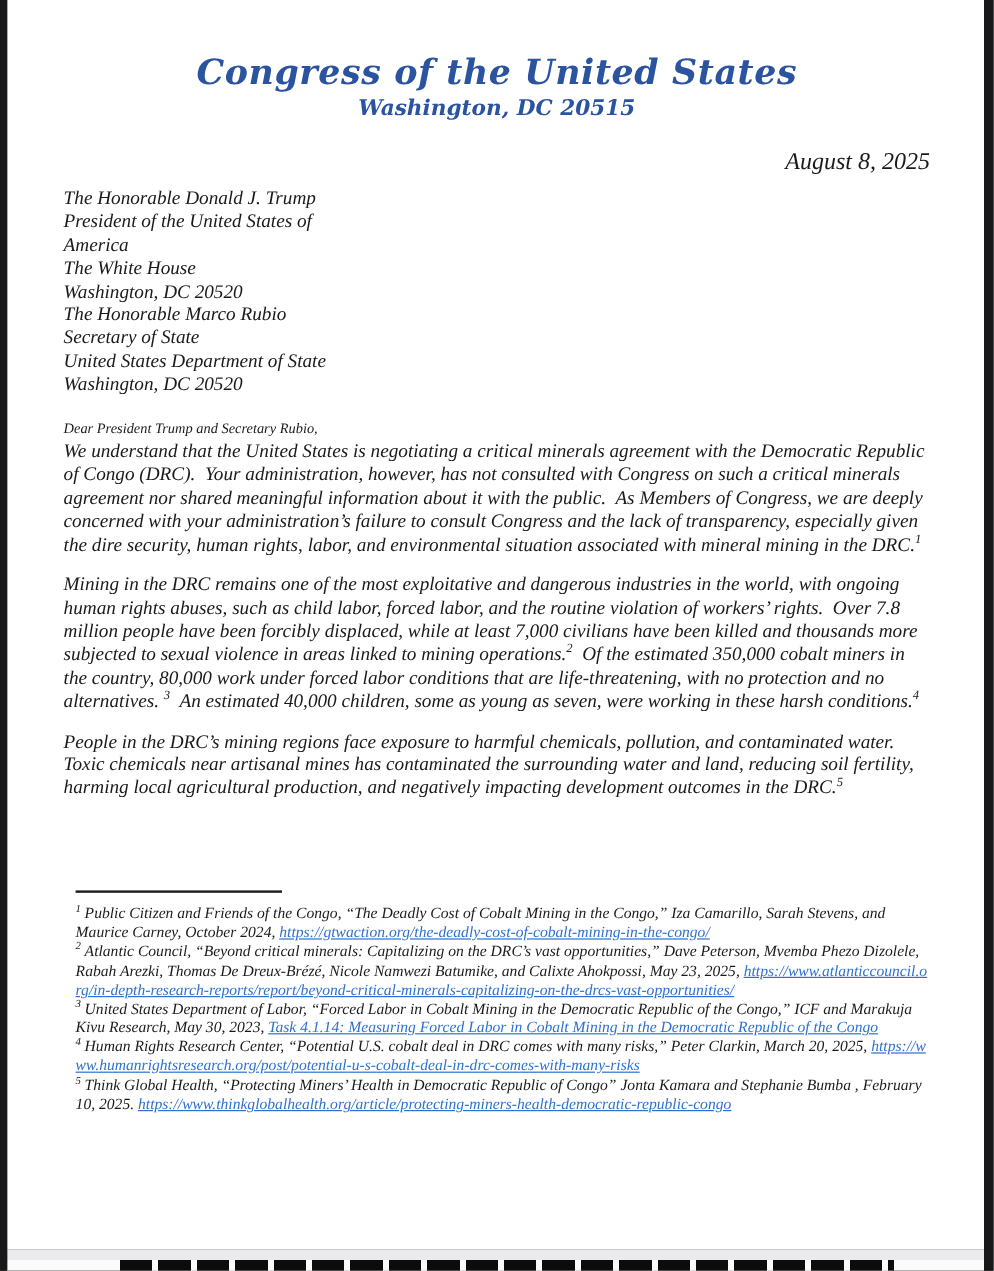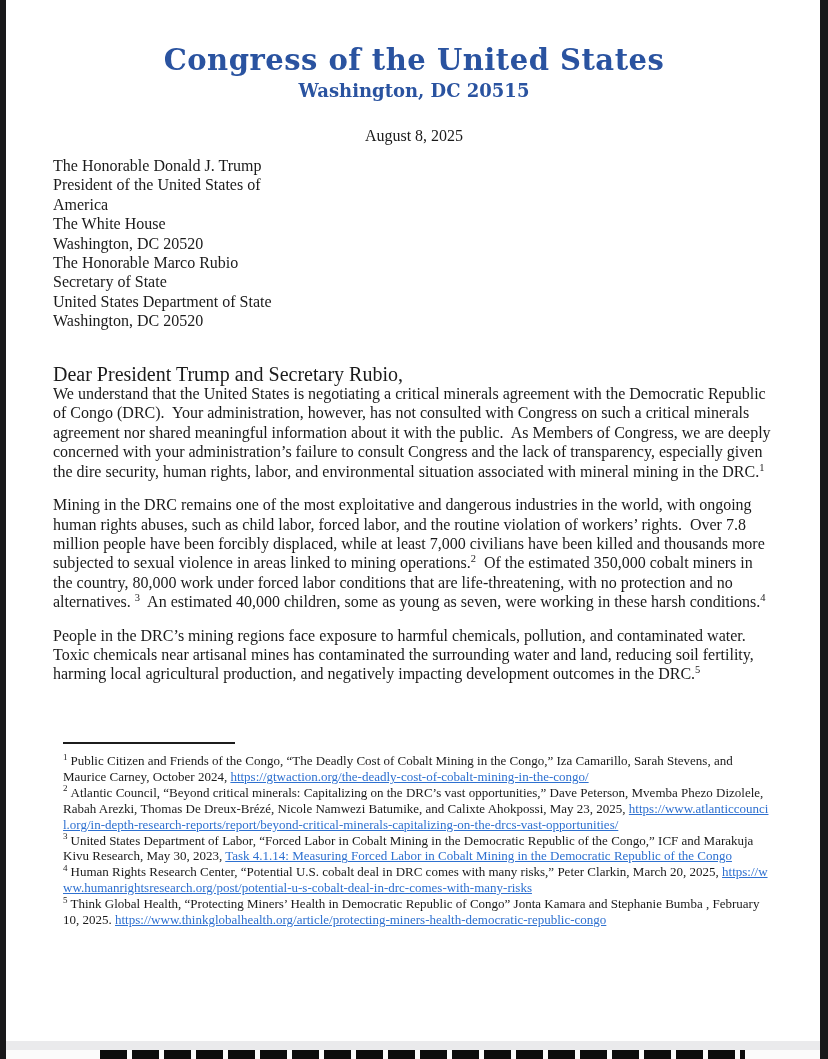--- a/index.html
+++ b/index.html
@@ -9,20 +9,21 @@
   }
   * { margin: 0; padding: 0; box-sizing: border-box; }
   html, body { width: 828px; height: 1059px; overflow: hidden; }
   body { background: #18181a; font-family: "Liberation Serif", serif; color: var(--ink); }
 
   .viewer { position: relative; width: 828px; height: 1059px; }
 
   .page {
     position: absolute; left: 6px; top: 0; width: 814px; height: 1041px;
     background: #ffffff;
+    font-style: italic;
   }
 
   .content { padding: 44px 45px 0 47px; }
 
   .letterhead { text-align: center; }
   .org {
     font-family: "DejaVu Serif", serif;
     font-weight: bold;
     font-size: 29px;
     line-height: 32px;
@@ -32,40 +33,40 @@
   .org-address {
     font-family: "DejaVu Serif", serif;
     font-weight: bold;
     font-size: 18px;
     line-height: 22px;
     margin-top: 4px;
     color: var(--title-blue);
   }
 
   .date {
-    text-align: center;
-    font-size: 16px;
+    text-align: right;
+    font-size: 20px;
     line-height: 19px;
     margin-top: 24px;
   }
 
   .recipients {
     display: flex;
     justify-content: space-between;
     margin-top: 11px;
     font-size: 16px;
     line-height: 19.4px;
     flex-direction: column;
   }
   .recipient-left { width: 250px; }
   .recipient-right { width: 288px; }
 
   .salutation {
-    margin-top: 34px;
-    font-size: 20px;
+    margin-top: 17px;
+    font-size: 12px;
     line-height: 19.4px;
   }
 
   .body-paragraphs { margin-top: 0; }
   .para {
     font-size: 16px;
     line-height: 19.4px;
     margin: 0 0 14px 0;
     text-align: left;
   }

